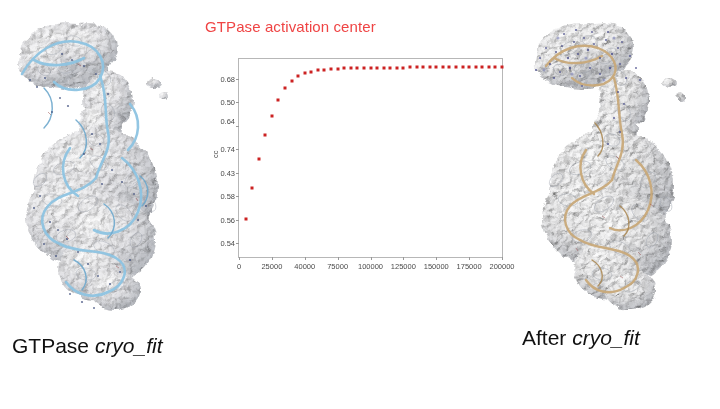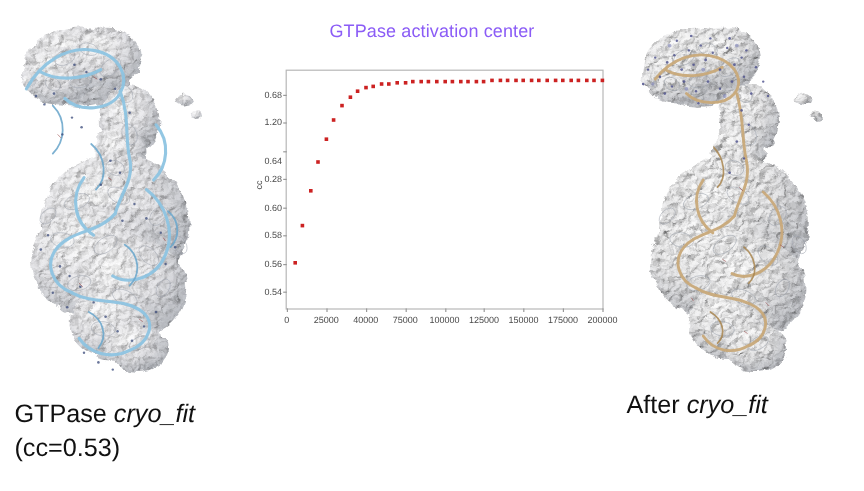--- a/index.html
+++ b/index.html
@@ -12,22 +12,22 @@
 
   
   .mol{position:absolute;overflow:hidden;}
   #mol-before{left:4px;top:8px;width:196px;height:312px;}
   #mol-after{left:520px;top:8px;width:196px;height:312px;}
   .mol svg{display:block;width:100%;height:100%;}
 
   
   #chart-panel{position:absolute;left:205px;top:10px;width:310px;height:300px;}
   #chart-title{
-    position:absolute;left:0;top:8px;width:310px;text-align:center;
-    font-size:15px;color:#8b5cf6;letter-spacing:.1px;
+    position:absolute;left:0;top:8px;width:310px;
+    font-size:15px;color:#ef4444;letter-spacing:.1px;
   }
   #plot-frame{
     position:absolute;left:33px;top:48px;width:265px;height:200px;
     border:1px solid #b7b7b7;background:#fff;box-sizing:border-box;
   }
   #plot-area{position:absolute;inset:0;overflow:visible;}
   .pt{
     position:absolute;width:3px;height:3px;background:#cc2222;
     border-radius:0;transform:translate(-1.5px,-1.5px);
   }
@@ -210,27 +210,27 @@
 
     <div id="plot-frame">
       <div id="plot-area">
           <div class="ytick-mark" style="top: 183.941px;"></div>
           <div class="ytick" style="top: 183.941px;">0.54</div>
           <div class="ytick-mark" style="top: 160.509px;"></div>
           <div class="ytick" style="top: 160.509px;">0.56</div>
           <div class="ytick-mark" style="top: 137.077px;"></div>
           <div class="ytick" style="top: 137.077px;">0.58</div>
           <div class="ytick-mark" style="top: 113.645px;"></div>
-          <div class="ytick" style="top: 113.645px;">0.60</div>
+          <div class="ytick" style="top: 113.645px;">0.43</div>
           <div class="ytick-mark" style="top: 90.213px;"></div>
-          <div class="ytick" style="top: 90.213px;">0.28</div>
+          <div class="ytick" style="top: 90.213px;">0.74</div>
           <div class="ytick-mark" style="top: 66.7811px;"></div>
-          <div class="ytick" style="top: 75px;">0.64</div>
+          <div class="ytick" style="top: 62px;">0.64</div>
           <div class="ytick-mark" style="top: 43.3491px;"></div>
-          <div class="ytick" style="top: 43.3491px;">1.20</div>
+          <div class="ytick" style="top: 43.3491px;">0.50</div>
           <div class="ytick-mark" style="top: 19.9172px;"></div>
           <div class="ytick" style="top: 19.9172px;">0.68</div>
           <div class="xtick-mark" style="left: 0px;"></div>
           <div class="xtick" style="left: 0px;">0</div>
           <div class="xtick-mark" style="left: 32.875px;"></div>
           <div class="xtick" style="left: 32.875px;">25000</div>
           <div class="xtick-mark" style="left: 65.75px;"></div>
           <div class="xtick" style="left: 65.75px;">40000</div>
           <div class="xtick-mark" style="left: 98.625px;"></div>
           <div class="xtick" style="left: 98.625px;">75000</div>
@@ -438,20 +438,19 @@
           <path d="M118,244 l3,3"></path>
         <path d="M56,240 l2,3"></path>
           <path d="M130,196 l3,2"></path>
           <path d="M100,268 l3,2"></path>
       </g>
     </svg>
   </div>
 
   <div class="caption" id="caption-before">
     <span class="ln"><span>GTPase </span><span class="it">cryo_fit</span></span>
-    <span class="ln">(cc=0.53)</span>
   </div>
 
   <div class="caption" id="caption-after">
     <span class="ln"><span>After </span><span class="it">cryo_fit</span></span>
   </div>
 
 </div>
 
 </body></html>

